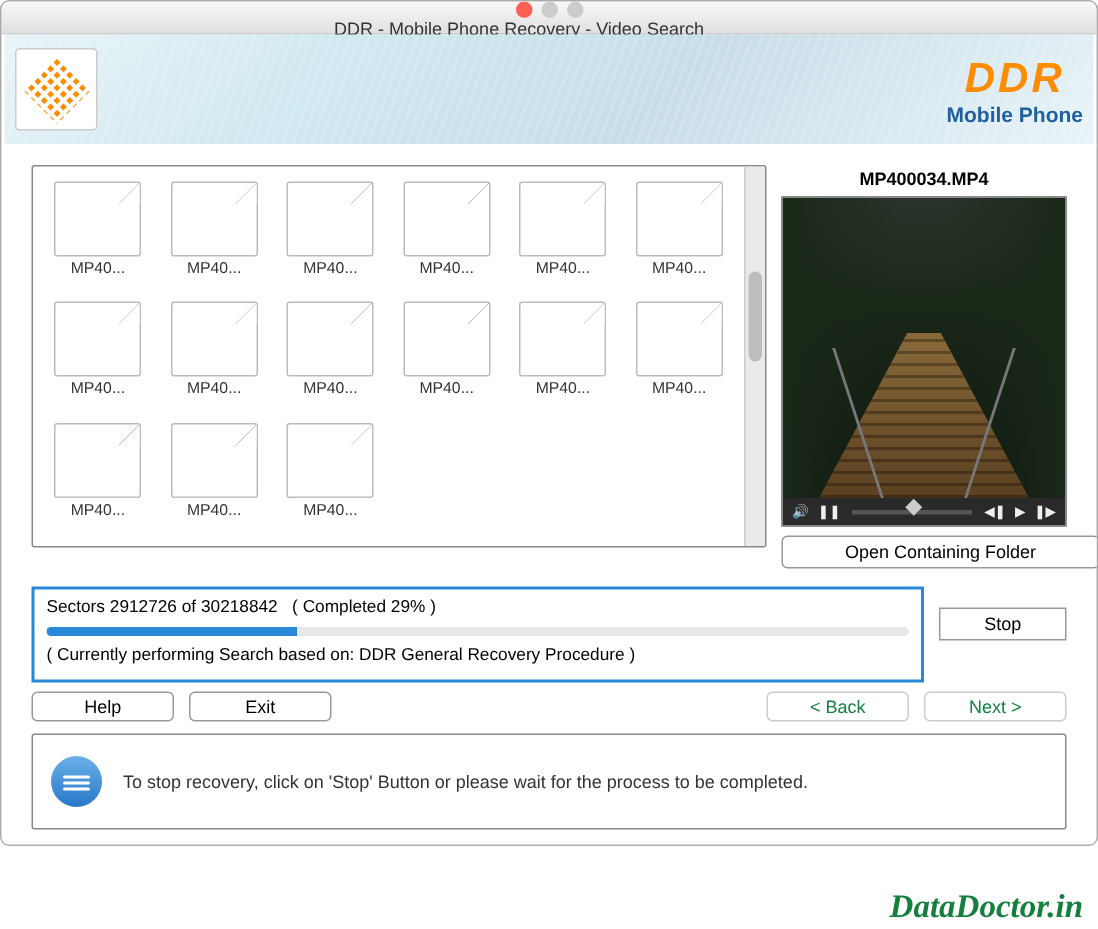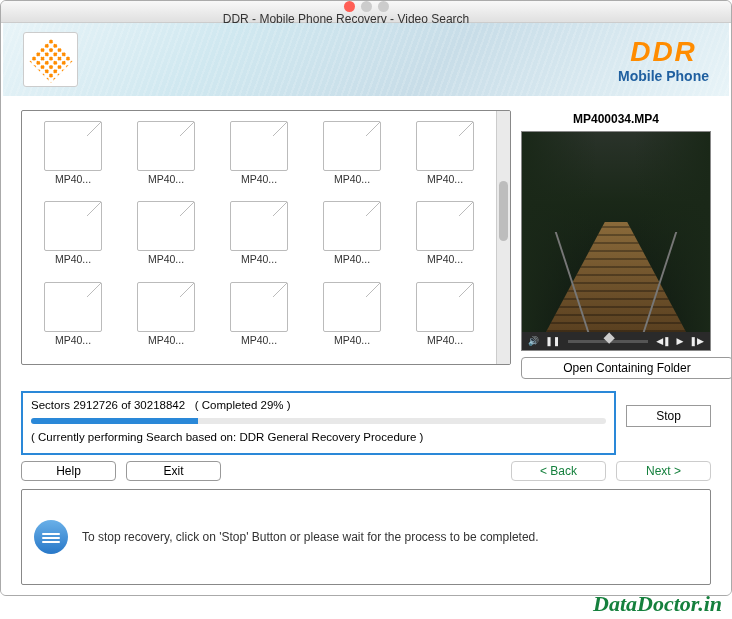--- a/index.html
+++ b/index.html
@@ -4,31 +4,31 @@
 <style>
 * { box-sizing: border-box; margin: 0; padding: 0; font-family: Arial, sans-serif; }
 body { background: #fff; width: 732px; height: 619px; overflow: hidden; position: relative; }
 .window { border: 1px solid #aaa; border-radius: 6px; overflow: hidden; background: #f0f0f0; }
 .titlebar { height: 22px; background: linear-gradient(#f8f8f8, #e0e0e0); display: flex; align-items: center; padding: 0 8px; border-bottom: 1px solid #ccc; flex-direction: column; }
 .traffic-lights { display: flex; gap: 6px; }
 .tl { width: 11px; height: 11px; border-radius: 50%; }
 .tl.red { background: #ff5f56; }
 .tl.gray { background: #ccc; }
 .title-text { flex: 1; text-align: center; font-size: 12px; color: #333; margin-left: -40px; }
-.banner { height: 75px; background: linear-gradient(135deg, #e8f4f8 0%, #d0e8f0 30%, #c8dde8 60%, #e8f4f8 100%); border: 2px solid #fff; border-top: none; display: flex; align-items: center; justify-content: space-between; padding: 0 20px; position: relative; }
+.banner { height: 75px; background: linear-gradient(135deg, #e8f4f8 0%, #d0e8f0 30%, #c8dde8 60%, #e8f4f8 100%); border: 2px solid #fff; border-top: none; display: flex; align-items: center; justify-content: space-between; padding: 0 7px; position: relative; }
 .banner::after { content:''; position:absolute; inset:0; background: repeating-linear-gradient(110deg, rgba(255,255,255,0.15) 0 2px, transparent 2px 6px); pointer-events:none; }
 .banner-logo { width: 55px; height: 55px; background: #fff; border: 1px solid #ccc; border-radius: 3px; display: flex; align-items: center; justify-content: center; position:relative; z-index:1; }
 .logo-inner { width: 32px; height: 32px; background: radial-gradient(circle, #ff8c00 2px, transparent 2px); background-size: 6px 6px; transform: rotate(45deg); }
 .brand { text-align: center; position:relative; z-index:1; }
 .brand-ddr { font-size: 28px; font-weight: bold; color: #ff8c00; font-style: italic; letter-spacing: 2px; }
 .brand-sub { font-size: 14px; color: #2060a0; font-weight: bold; }
 .content { background: #fff; padding: 12px 20px 10px; }
 .main-area { display: flex; gap: 10px; }
 .file-panel { flex: 1; border: 1px solid #888; border-radius: 2px; height: 255px; overflow: hidden; display: flex; }
-.file-grid { padding: 10px 6px; display: grid; grid-template-columns: repeat(5, 1fr); gap: 8px 3px; flex: 1; overflow-y: auto; }
+.file-grid { padding: 10px 6px; display: grid; grid-template-columns: repeat(6, 1fr); gap: 8px 3px; flex: 1; overflow-y: auto; }
 .file-item { display: flex; flex-direction: column; align-items: center; gap: 2px; }
 .file-icon { width: 58px; height: 50px; border: 1px solid #bbb; background: #fff; position: relative; border-radius: 2px; }
 .file-icon::after { content:''; position:absolute; top:0; right:0; width:14px; height:14px; background: linear-gradient(135deg, transparent 48%, #bbb 50%, #fff 52%); }
 .file-label { font-size: 10.5px; color: #333; }
 .scroll-track { width: 14px; background: #eaeaea; border-left: 1px solid #ccc; position: relative; }
 .scroll-thumb { position: absolute; left: 2px; right: 2px; top: 70px; height: 60px; background: #bdbdbd; border-radius: 5px; }
 .preview-panel { width: 190px; }
 .preview-title { font-size: 12px; font-weight: bold; text-align: center; padding: 2px 0 5px; }
 .preview-box { border: 1px solid #888; height: 220px; background: #1a1a1a; display: flex; flex-direction: column; }
 .preview-img { flex: 1; background: linear-gradient(180deg, #2a332a 0%, #1a2818 35%, #0d1510 100%); position: relative; overflow: hidden; }
@@ -46,21 +46,21 @@
 .progress-row { display: flex; gap: 10px; margin-top: 12px; align-items: flex-start; }
 .progress-box { flex: 1; border: 2px solid #2a88d8; border-radius: 0; padding: 6px 8px 10px; background: #fff; }
 .prog-text { font-size: 11.5px; color: #000; }
 .prog-bar-outer { height: 6px; background: #e8e8e8; border-radius: 3px; margin: 7px 0; overflow: hidden; }
 .prog-bar-inner { height: 100%; background: #2a88d8; }
 .stop-btn { width: 85px; height: 22px; background: #fff; border: 1px solid #999; border-radius: 0; font-size: 12px; cursor: pointer; margin-top: 14px; }
 .btn-row { display: flex; gap: 10px; margin-top: 6px; align-items: center; }
 .nav-btn { width: 95px; height: 20px; background: #fff; border: 1px solid #999; border-radius: 4px; font-size: 12px; cursor: pointer; }
 .nav-btn.disabled { color: #15803d; border-color: #ccc; cursor: default; }
 .spacer { flex: 1; }
-.hint-box { border: 1px solid #888; border-radius: 2px; margin-top: 8px; padding: 30px 12px; display: flex; align-items: center; gap: 14px; }
+.hint-box { border: 1px solid #888; border-radius: 2px; margin-top: 8px; padding: 14px 12px; display: flex; align-items: center; gap: 14px; }
 .hint-icon { width: 34px; height: 34px; border-radius: 50%; background: linear-gradient(#6ab0e8, #2878c8); display: flex; align-items: center; justify-content: center; flex-shrink: 0; }
 .hint-lines { width: 18px; height: 12px; }
 .hint-lines div { height: 2px; background: #fff; margin: 2px 0; border-radius: 1px; }
 .hint-text { font-size: 12px; color: #333; }
 .watermark { position: absolute; bottom: 2px; right: 10px; font-size: 22px; font-style: italic; font-weight: bold; color: #15803d; text-shadow: 1px 1px 0 #fff; font-family: 'Times New Roman', serif; z-index: 10; }
 </style>
 </head>
 <body>
 
 <div class="window">

